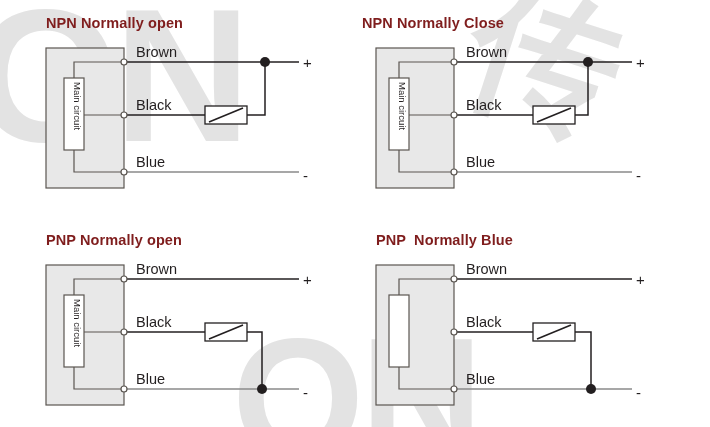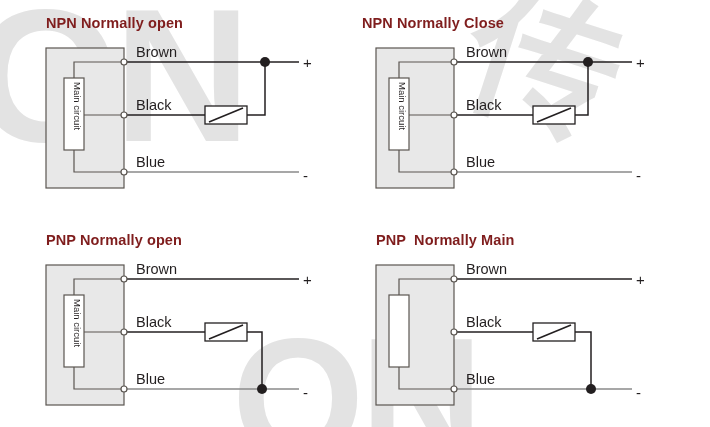--- a/index.html
+++ b/index.html
@@ -109,21 +109,21 @@
       <circle cx="124" cy="175" r="3" fill="#ffffff" stroke="#5a5550" stroke-width="1.2"></circle>
       <text class="wirelabel" x="136" y="60">Brown</text>
       <text class="wirelabel" x="136" y="113">Black</text>
       <text class="wirelabel" x="136" y="170">Blue</text>
       <text class="polarity" x="303" y="71">+</text>
       <text class="polarity" x="303" y="184">-</text>
     </svg>
   </div>
 
   <div class="cell" style="left:355px;top:214px;width:355px;height:213px;">
-    <div class="title" style="left:21px;top:18px;">PNP  Normally Main</div>
+    <div class="title" style="left:21px;top:18px;">PNP  Normally Blue</div>
     <svg class="svgwrap" width="355" height="213">
       <rect x="21" y="51" width="78" height="140" fill="#e8e8e8" stroke="#5a5550" stroke-width="1.2"></rect>
       <rect x="34" y="81" width="20" height="72" fill="#ffffff" stroke="#5a5550" stroke-width="1.2"></rect>
       <text class="mcircuit" x="44" y="85" transform="rotate(90 44 85)"></text>
       <path d="M44 81 L44 65 L99 65" fill="none" stroke="#5a5550" stroke-width="1.2"></path>
       <path d="M44 153 L44 175 L99 175" fill="none" stroke="#5a5550" stroke-width="1.2"></path>
       <path d="M99 65 L277 65" fill="none" stroke="#231f20" stroke-width="1.5"></path>
       <path d="M99 118 L178 118" fill="none" stroke="#231f20" stroke-width="1.5"></path>
       <rect x="178" y="109" width="42" height="18" fill="#ffffff" stroke="#231f20" stroke-width="1.3"></rect>
       <path d="M182 125 L216 111" fill="none" stroke="#231f20" stroke-width="1.6"></path>

